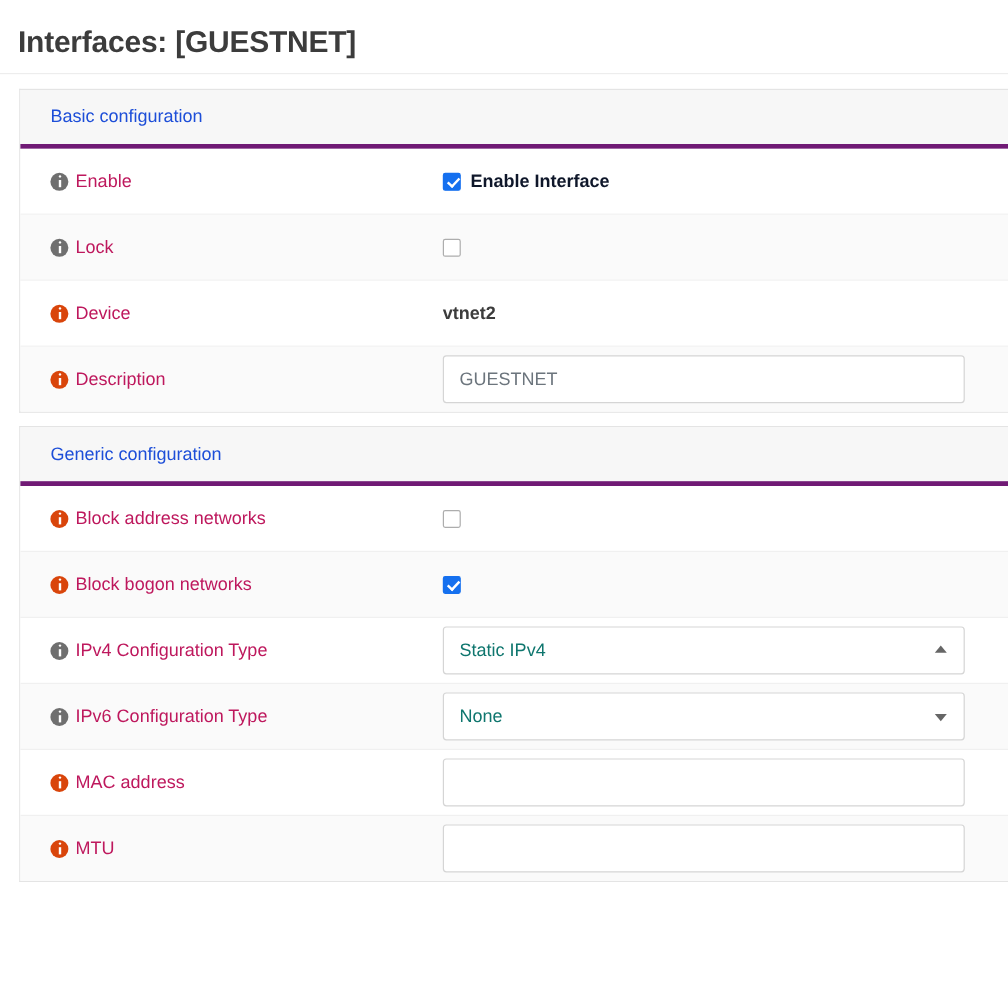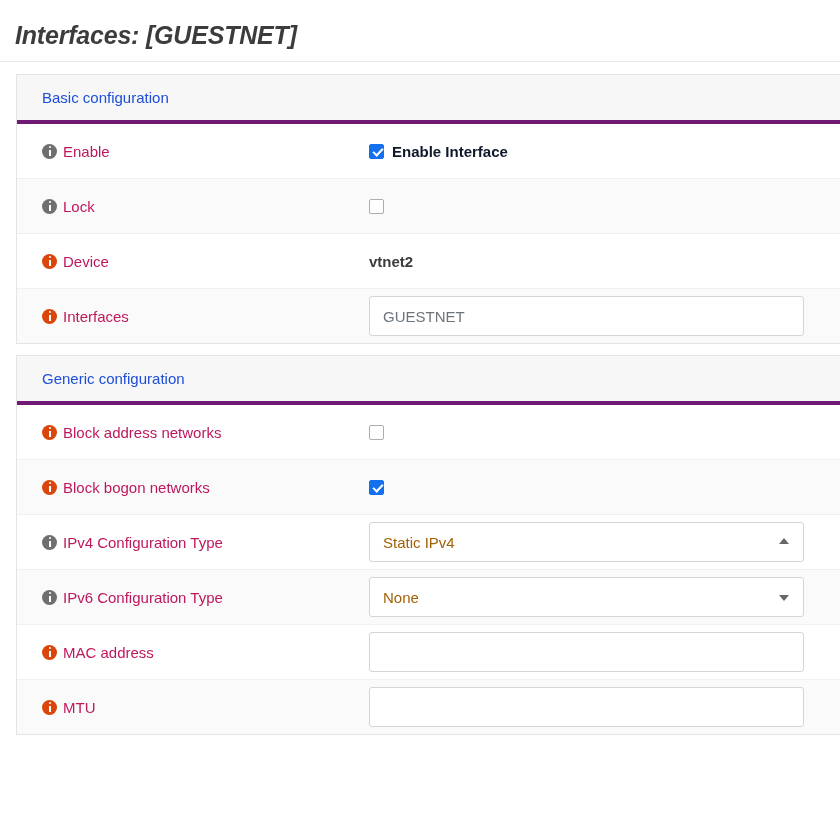--- a/index.html
+++ b/index.html
@@ -17,21 +17,20 @@
 
   
   .page-header {
     height: 62px;
     box-sizing: border-box;
     padding: 10px 0 0 15px;
     display: flex;
     align-items: center;
     background: #ffffff;
     border-bottom: 1px solid #e9e9e9;
-    font-style: italic;
   }
   .page-title {
     font-size: 25px;
     font-weight: bold;
     color: #3c3c3c;
     letter-spacing: -0.2px;
     white-space: nowrap;
   }
 
   
@@ -187,21 +186,21 @@
     border-radius: 3px;
     background: #ffffff;
     display: flex;
     align-items: center;
     padding: 0 13px;
     position: relative;
     cursor: pointer;
   }
   .selectbox .sel-text {
     font-size: 15px;
-    color: #a16207;
+    color: #0f766e;
   }
   .caret {
     position: absolute;
     right: 14px;
     top: 50%;
     width: 0;
     height: 0;
     border-left: 5px solid transparent;
     border-right: 5px solid transparent;
   }
@@ -257,21 +256,21 @@
         <span>Device</span>
       </div>
       <div class="row-field">
         <span class="static-value">vtnet2</span>
       </div>
     </div>
 
     <div class="row alt">
       <div class="row-label">
         <span class="info-icon orange"></span>
-        <span>Interfaces</span>
+        <span>Description</span>
       </div>
       <div class="row-field">
         <input class="textbox" type="text" placeholder="GUESTNET" style="">
       </div>
     </div>
   </div>
 
   <div class="card">
     <div class="card-header">Generic configuration</div>
 

